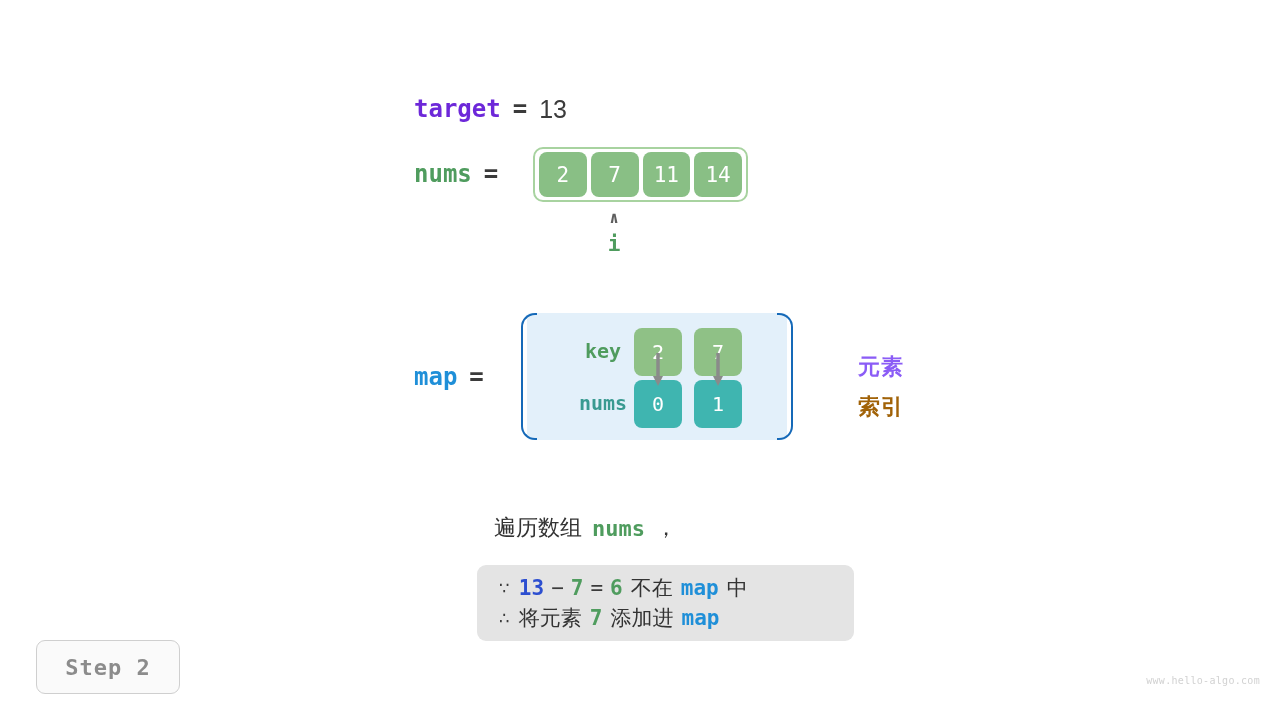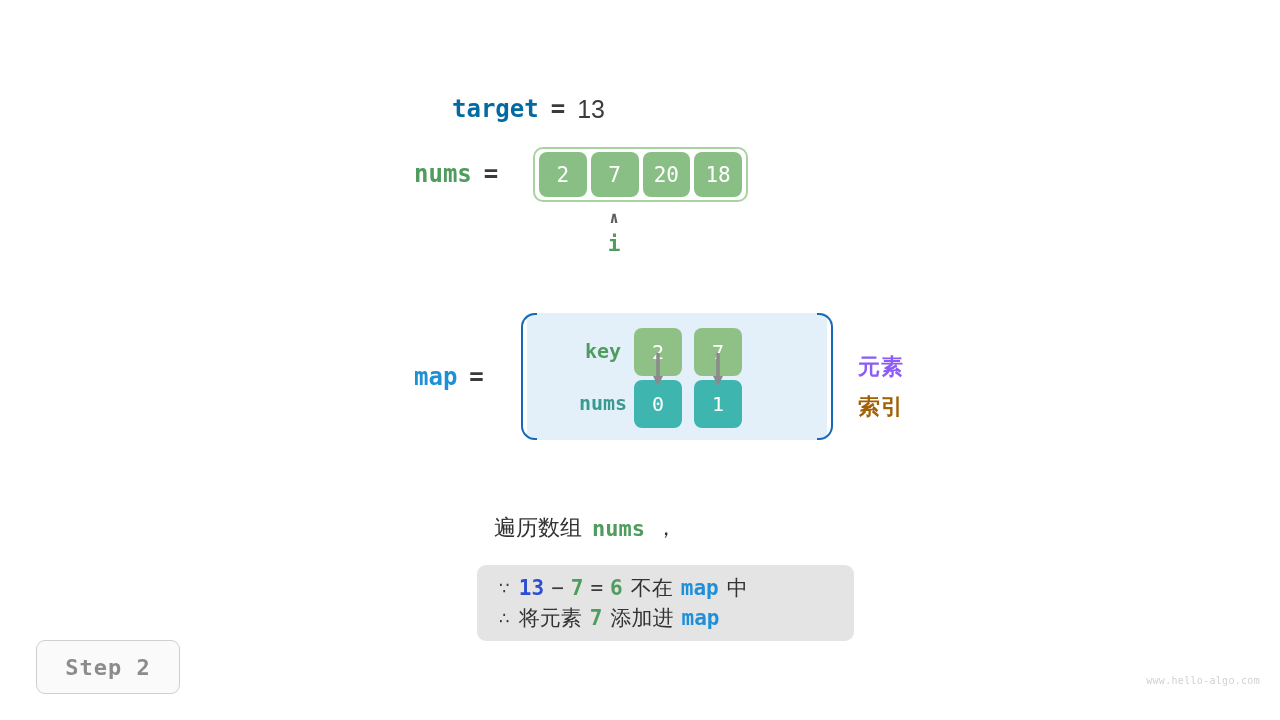--- a/index.html
+++ b/index.html
@@ -30,22 +30,21 @@
   #target-row {
     left: 414px;
     top: 92px;
     height: 34px;
     display: flex;
     align-items: center;
     font-size: 24px;
     white-space: pre;
   }
   #target-row .var {
-    color: #0369a1;
-    margin-left: 38px;
+    color: #6d28d9;
   }
   #target-row .eq {
     color: #3b3b3b;
     font-family: "DejaVu Sans Mono", monospace;
     font-weight: bold;
     margin: 0 12px;
   }
   #target-row .val {
     color: #3b3b3b;
     font-family: "Liberation Sans", sans-serif;
@@ -133,21 +132,21 @@
   #map-row .eq {
     color: #3b3b3b;
     margin-left: 12px;
     font-family: "DejaVu Sans Mono", monospace;
     font-weight: bold;
   }
 
   #map-box {
     left: 521px;
     top: 313px;
-    width: 312px;
+    width: 272px;
     height: 127px;
   }
   #map-box .fill {
     position: absolute;
     left: 6px;
     top: 0;
     right: 6px;
     bottom: 0;
     background: #e3f0fa;
     border-radius: 4px;
@@ -327,22 +326,22 @@
 </div>
 
 <div class="abs" id="nums-row">
   <span class="mono var">nums</span>
   <span class="eq">=</span>
 </div>
 
 <div class="abs" id="nums-array">
   <div class="arr-cell">2</div>
   <div class="arr-cell">7</div>
-  <div class="arr-cell">20</div>
-  <div class="arr-cell">18</div>
+  <div class="arr-cell">11</div>
+  <div class="arr-cell">14</div>
 </div>
 
 <div class="abs" id="pointer-caret">∧</div>
 <div class="abs" id="pointer-label">i</div>
 
 <div class="abs" id="map-row">
   <span class="mono var">map</span>
   <span class="eq">=</span>
 </div>
 

